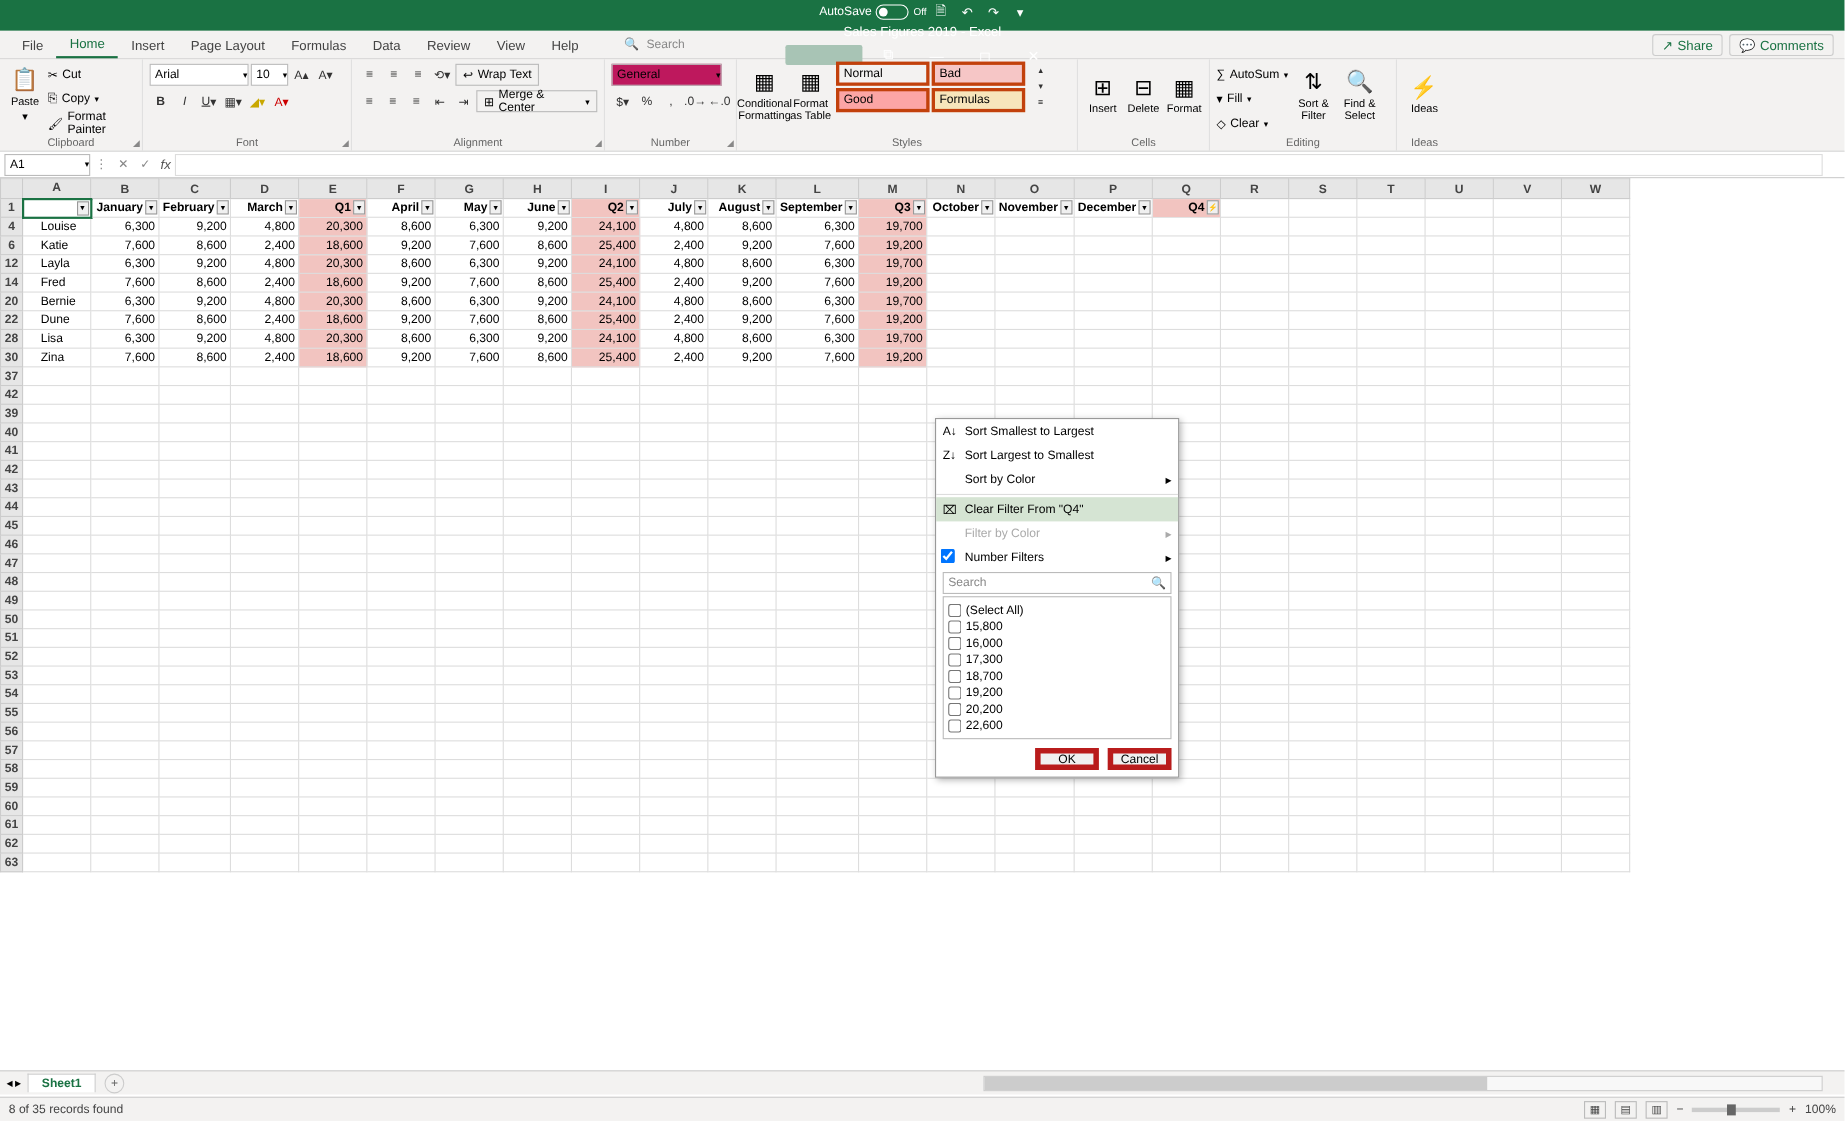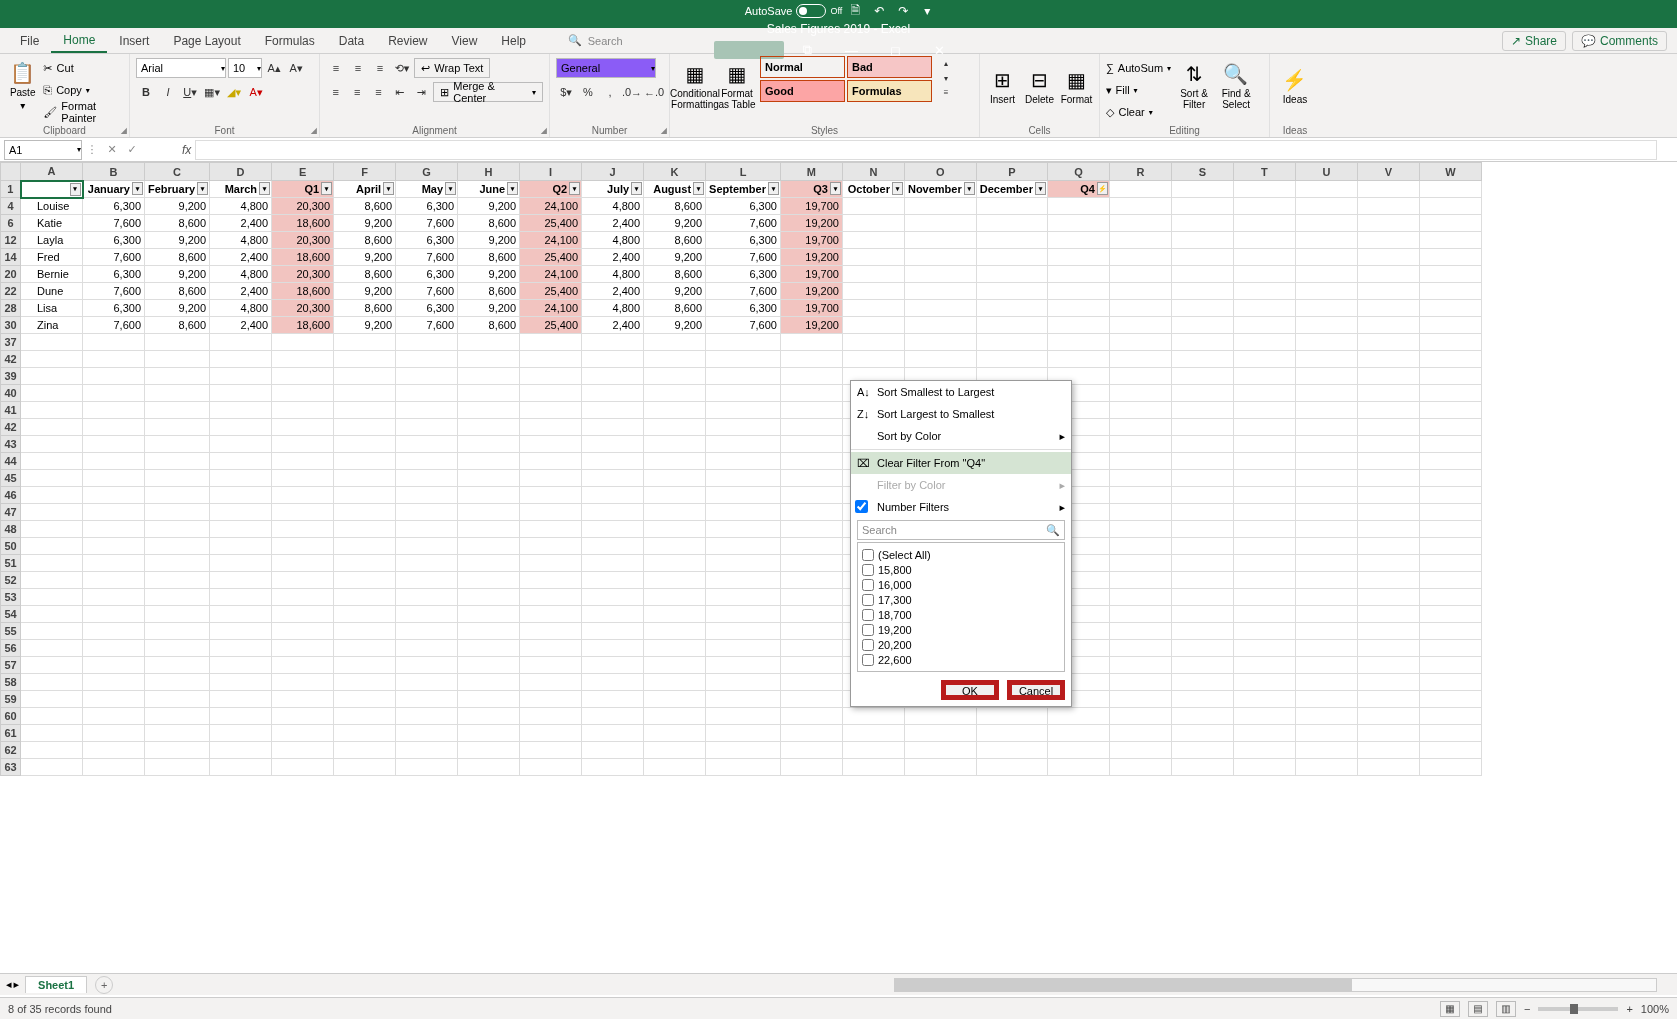--- a/index.html
+++ b/index.html
@@ -25,33 +25,33 @@
 .grp{border-right:1px solid #e0e0e0;padding:2px 6px 0;display:flex;flex-direction:column;position:relative;}
 .grp-label{position:absolute;bottom:1px;left:0;right:0;text-align:center;font-size:10px;color:#666;}
 .grp-launcher{position:absolute;bottom:2px;right:2px;font-size:8px;color:#888;}
 .grp-body{flex:1;display:flex;align-items:flex-start;gap:4px;}
 .big-btn{display:flex;flex-direction:column;align-items:center;justify-content:center;width:38px;height:60px;font-size:10px;text-align:center;gap:2px;}
 .big-btn .icn{font-size:20px;}
 .mini{display:flex;align-items:center;gap:4px;height:20px;font-size:11px;}
 .font-name{width:90px;height:20px;border:1px solid #bbb;background:#fff;padding-left:4px;display:flex;align-items:center;justify-content:space-between;}
 .font-size{width:34px;height:20px;border:1px solid #bbb;background:#fff;padding-left:4px;display:flex;align-items:center;justify-content:space-between;}
 .icn-btn{width:20px;height:20px;display:flex;align-items:center;justify-content:center;color:#333;}
-.num-fmt{width:100px;height:20px;border:1px solid #bbb;background:#8b5cf6;padding-left:4px;display:flex;align-items:center;justify-content:space-between;}
+.num-fmt{width:100px;height:20px;border:1px solid #bbb;background:#be185d;padding-left:4px;display:flex;align-items:center;justify-content:space-between;}
 .style-grid{display:grid;grid-template-columns:85px 85px;grid-template-rows:22px 22px;gap:2px;}
-.style-cell{border:1px solid #c2410c;display:flex;align-items:center;padding-left:4px;font-size:11px;font-weight:bold;}
+.style-cell{border:3px solid #c2410c;display:flex;align-items:center;padding-left:4px;font-size:11px;}
 .style-cell.bad{background:#f6c6c6;}
 .style-cell.good{background:#fca5a5;}
 .style-cell.neutral{background:#f7e5bb;}
 .wrap-btn{border:1px solid #bbb;height:20px;padding:0 6px;display:flex;align-items:center;gap:4px;font-size:11px;}
 
 .namebox-row{height:24px;border-bottom:1px solid #ccc;display:flex;align-items:center;background:#fff;}
 .namebox{width:78px;height:20px;border:1px solid #bbb;margin-left:4px;padding-left:4px;display:flex;align-items:center;justify-content:space-between;font-size:11px;}
 .fx-sep{width:20px;text-align:center;color:#888;}
 .fx-btn{width:20px;text-align:center;color:#888;}
-.fx-label{font-style:italic;color:#555;font-size:12px;padding:0 4px;margin-left:36px;}
+.fx-label{font-style:italic;color:#555;font-size:12px;padding:0 4px;}
 .formula-bar{flex:1;height:20px;border:1px solid #ddd;margin-right:20px;}
 
 .grid-area{position:relative;}
 table{border-collapse:collapse;background:#fff;}
 .corner{width:20px;height:18px;background:#e6e6e6;border:1px solid #ccc;}
 .colhdr{background:#e6e6e6;border:1px solid #ccc;text-align:center;font-size:11px;color:#444;height:18px;min-width:62px;}
 .rowhdr{background:#e6e6e6;border:1px solid #ccc;text-align:center;font-size:11px;color:#444;width:20px;height:17px;}
 td.cell{border:1px solid #ddd;height:17px;font-size:11px;padding:0 3px;text-align:right;min-width:62px;}
 td.cell.tl{text-align:left;padding-left:16px;}
 td.cell.hdr{font-weight:bold;text-align:right;position:relative;padding-right:14px;}
@@ -911,20 +911,46 @@
           <td class="cell"></td>
           <td class="cell"></td>
           <td class="cell"></td>
           <td class="cell"></td>
           <td class="cell"></td>
           <td class="cell"></td>
           <td class="cell"></td>
           <td class="cell"></td>
         </tr>
         <tr>
+          <th class="rowhdr">49</th>
+          <td class="cell"></td>
+          <td class="cell"></td>
+          <td class="cell"></td>
+          <td class="cell"></td>
+          <td class="cell"></td>
+          <td class="cell"></td>
+          <td class="cell"></td>
+          <td class="cell"></td>
+          <td class="cell"></td>
+          <td class="cell"></td>
+          <td class="cell"></td>
+          <td class="cell"></td>
+          <td class="cell"></td>
+          <td class="cell"></td>
+          <td class="cell"></td>
+          <td class="cell"></td>
+          <td class="cell"></td>
+          <td class="cell"></td>
+          <td class="cell"></td>
+          <td class="cell"></td>
+          <td class="cell"></td>
+          <td class="cell"></td>
+          <td class="cell"></td>
+        </tr>
+        <tr>
           <th class="rowhdr">50</th>
           <td class="cell"></td>
           <td class="cell"></td>
           <td class="cell"></td>
           <td class="cell"></td>
           <td class="cell"></td>
           <td class="cell"></td>
           <td class="cell"></td>
           <td class="cell"></td>
           <td class="cell"></td>

